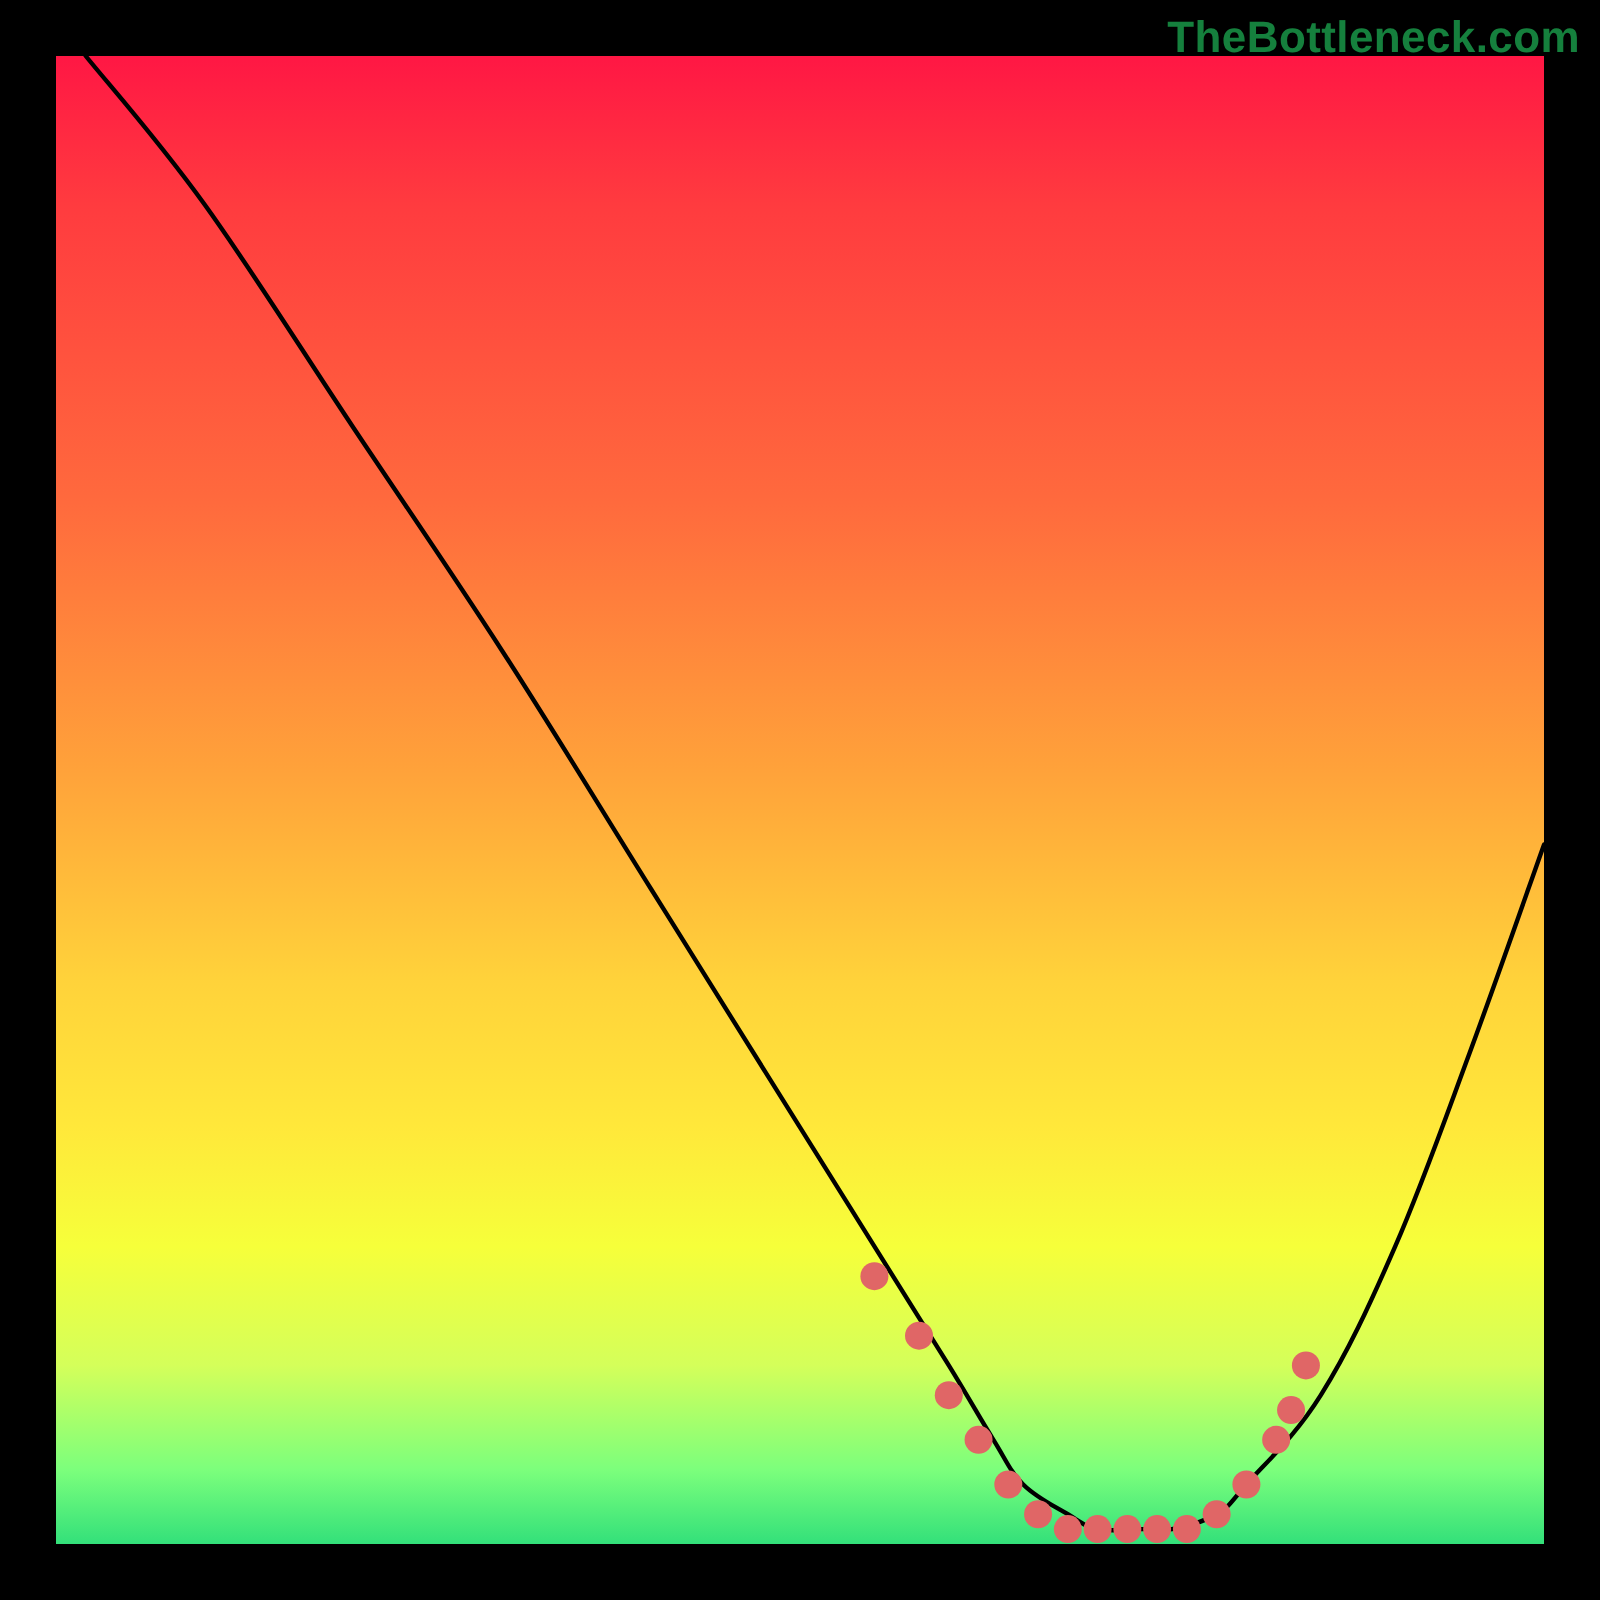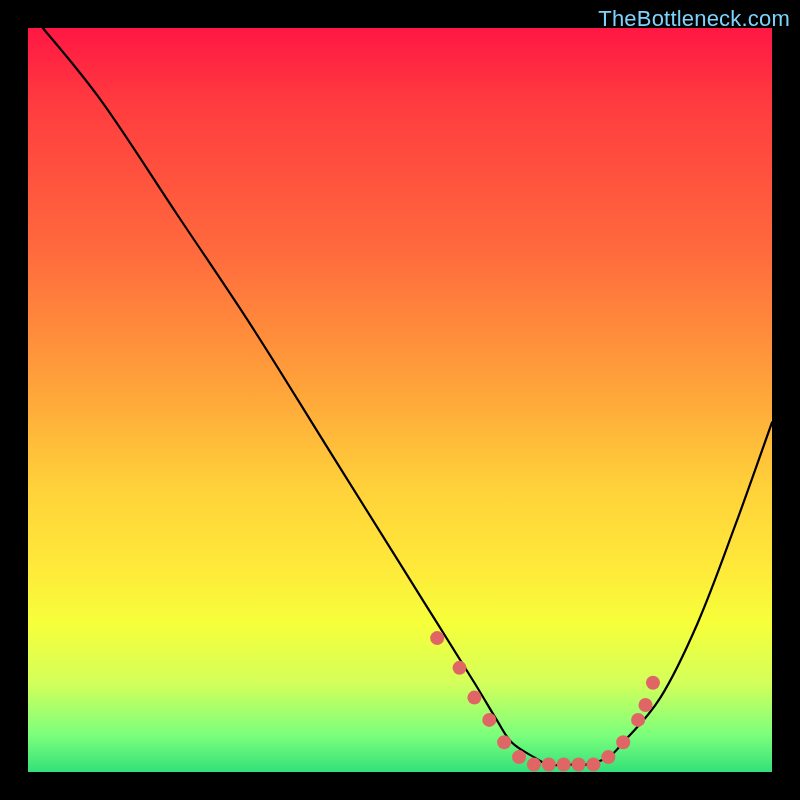--- a/index.html
+++ b/index.html
@@ -37,23 +37,23 @@
       #f6ff3a 80%,
       #d4ff5a 88%,
       #7cff7c 95%,
       #33e07a 100%
     );
   }
   .watermark {
     position: absolute;
     top: 6px;
     right: 10px;
-    color: #7dd3fc;
+    color: #15803d;
     font-size: 22px;
-    font-weight: 400;
+    font-weight: 700;
     letter-spacing: 0.2px;
     user-select: none;
     text-align: right;
   }
   svg.curve {
     position: absolute;
     left: 0;
     top: 0;
     width: 744px;
     height: 744px;

